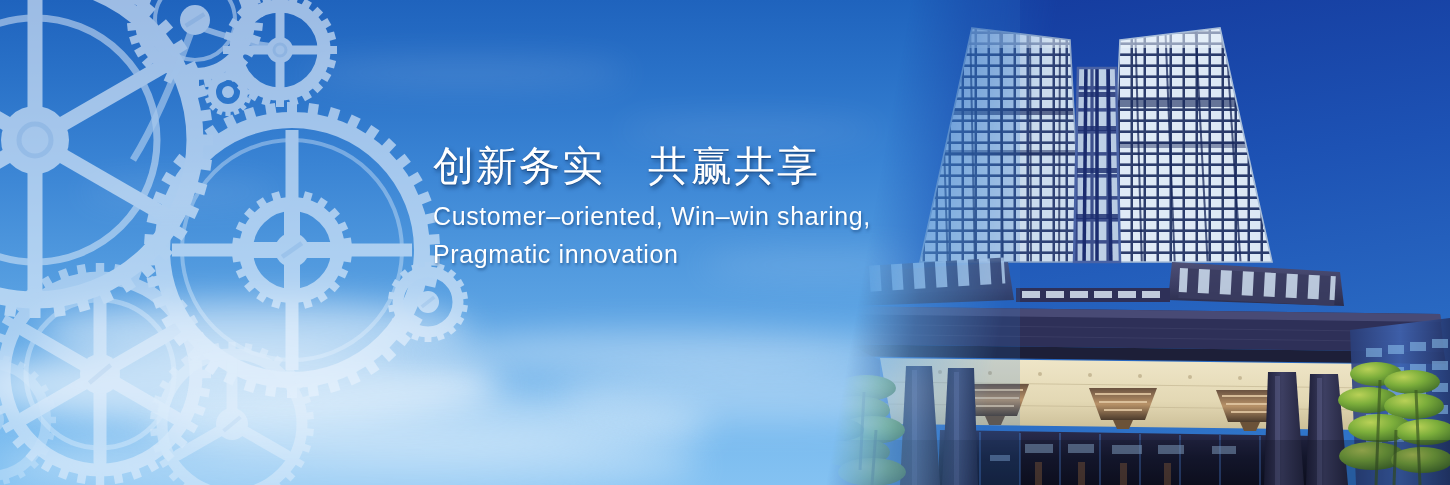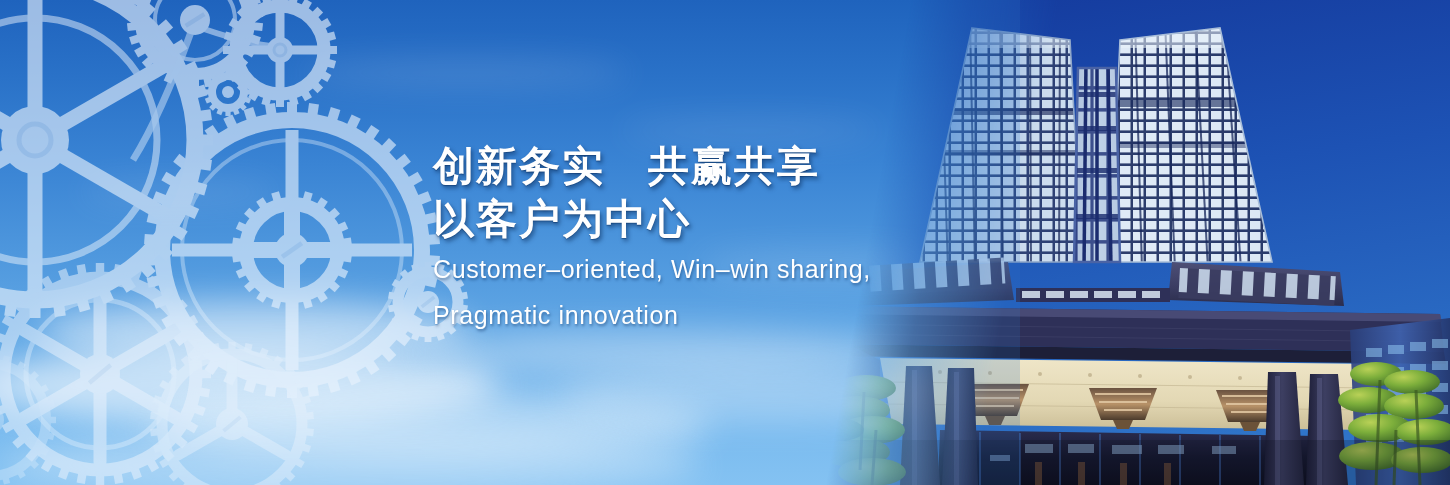--- a/index.html
+++ b/index.html
@@ -43,21 +43,21 @@
   .photo svg{display:block;width:100%;height:100%;}
 
   
   .copy{
     position:absolute;left:433px;top:140px;
     z-index:9;
   }
   .hl{
     color:#ffffff;
     font-size:41px;
-    font-weight:bold;
+    font-weight:normal;
     letter-spacing:2px;
     line-height:53px;
     text-shadow:2px 3px 4px rgba(8,40,86,.55), 0 1px 1px rgba(10,45,95,.5);
     white-space:pre;
   }
   .sub{
     color:#ffffff;
     font-size:25px;
     font-weight:500;
     letter-spacing:.6px;
@@ -838,18 +838,17 @@
 
         <rect x="0" y="440" width="630" height="45" fill="#0d1020" opacity=".25"></rect>
 
         <rect x="0" y="0" width="200" height="485" fill="#2f74c9" opacity=".2"></rect>
       </g>
     </svg>
   </div>
 
   <div class="copy">
     <div class="hl">创新务实　共赢共享</div>
-    <div class="hl">以客户为中心</div>
     <div class="sub">Customer–oriented, Win–win sharing,</div>
-    <div class="sub" style="margin-top:8px;">Pragmatic innovation</div>
+    <div class="sub" style="margin-top:0;">Pragmatic innovation</div>
   </div>
 
 </div>
 
 </body></html>

